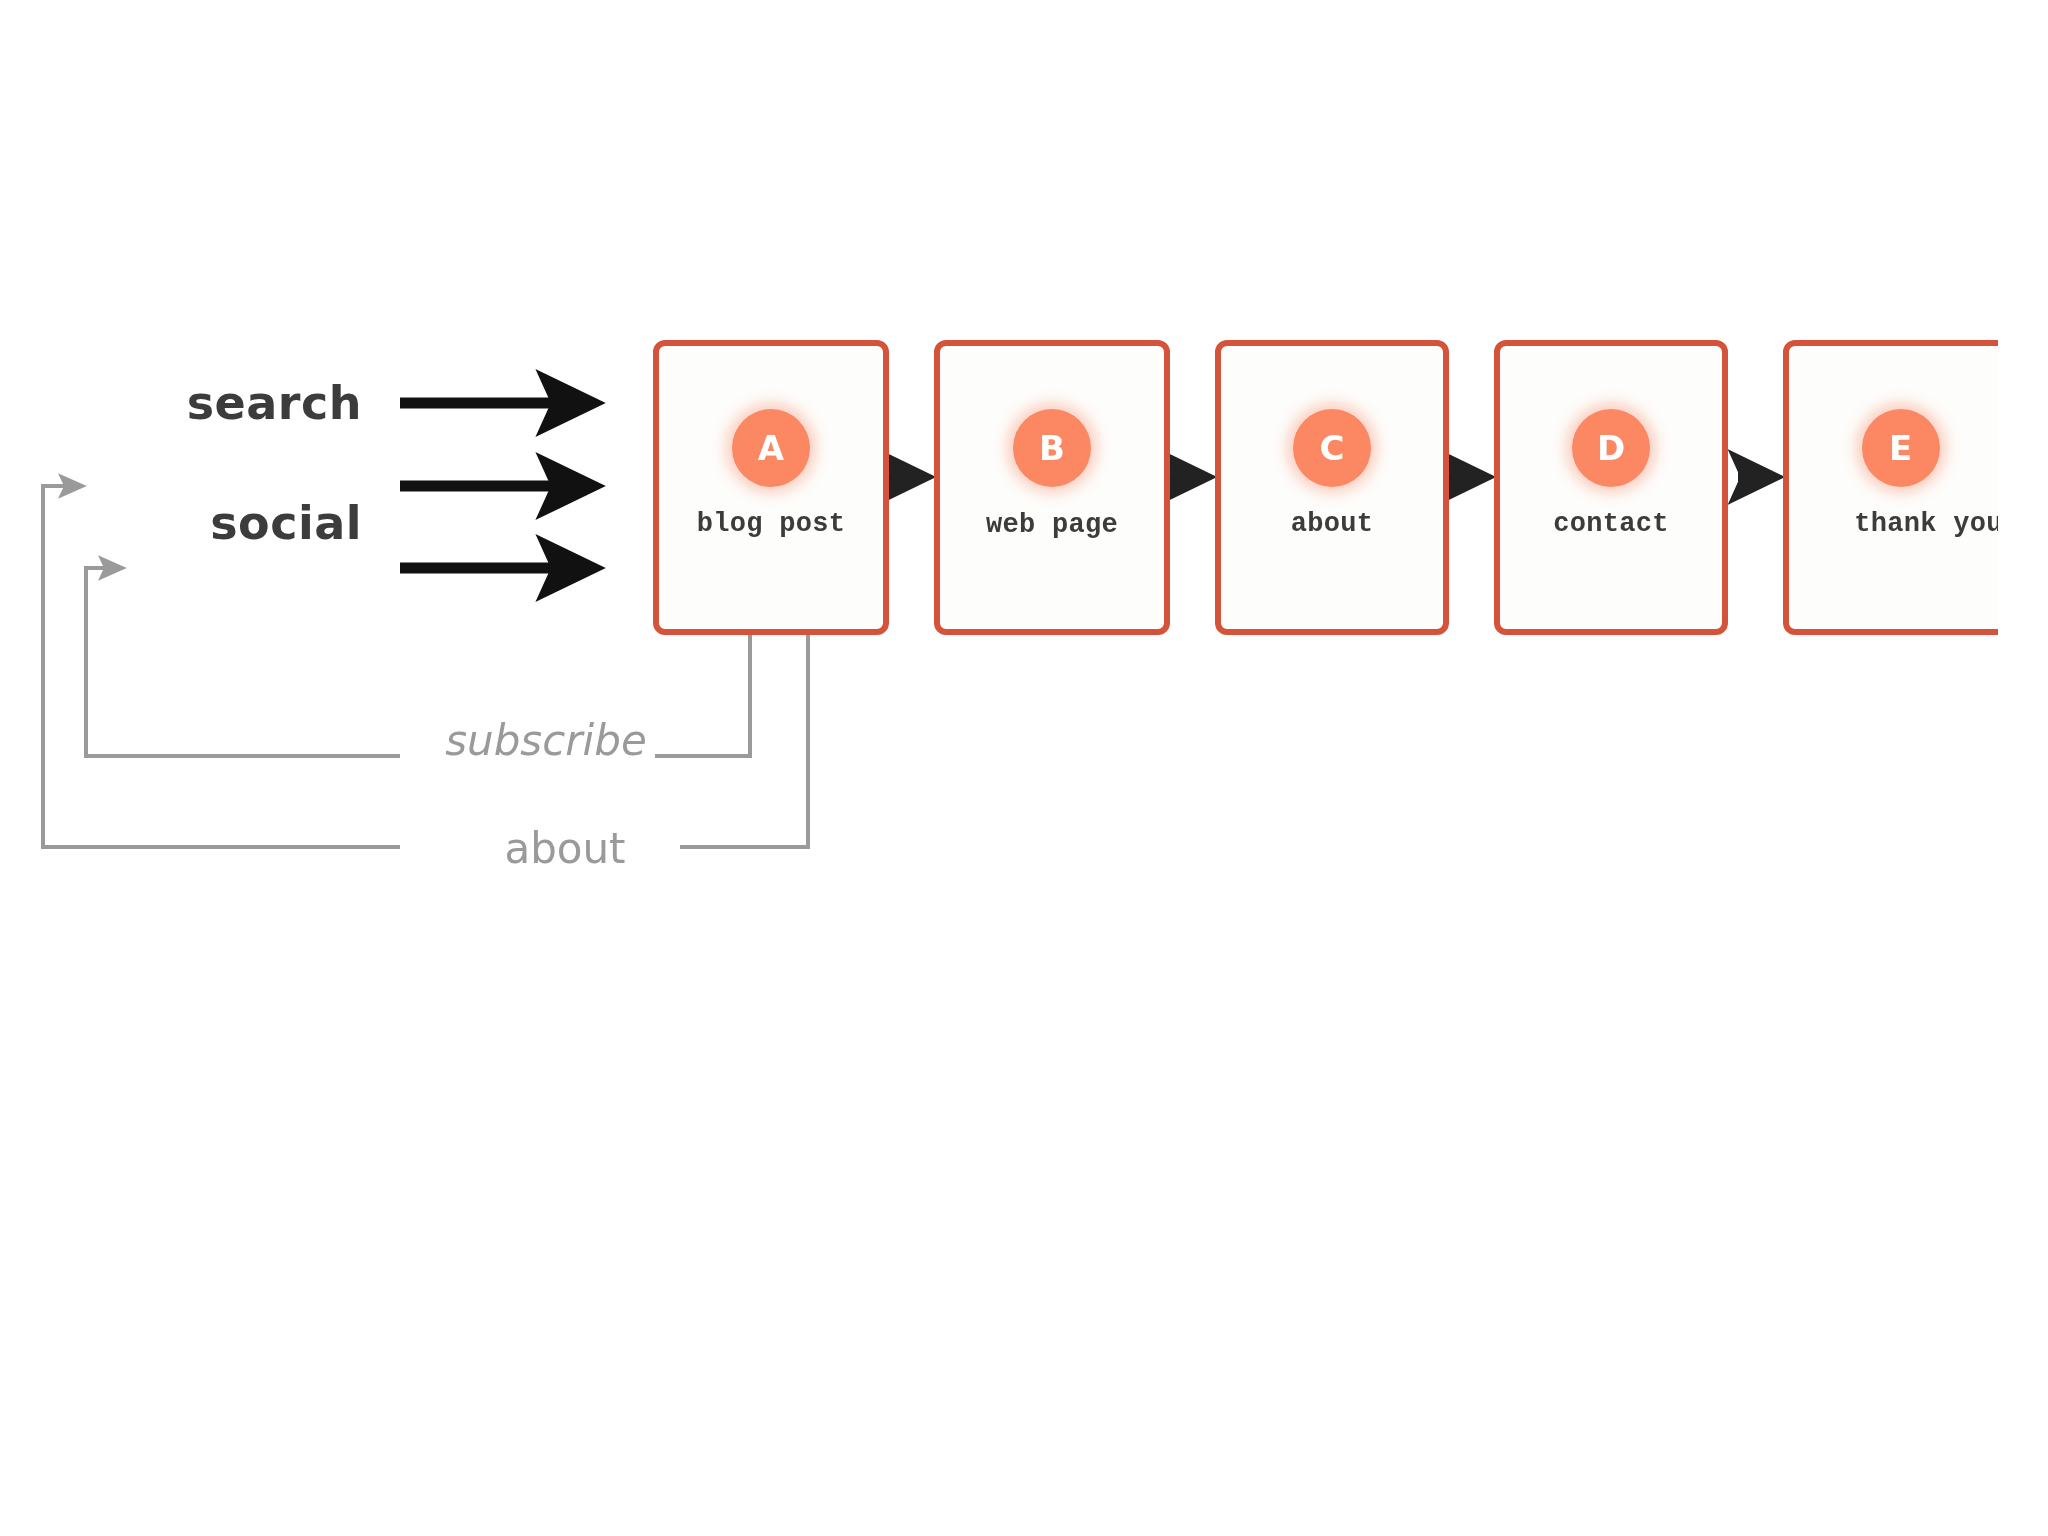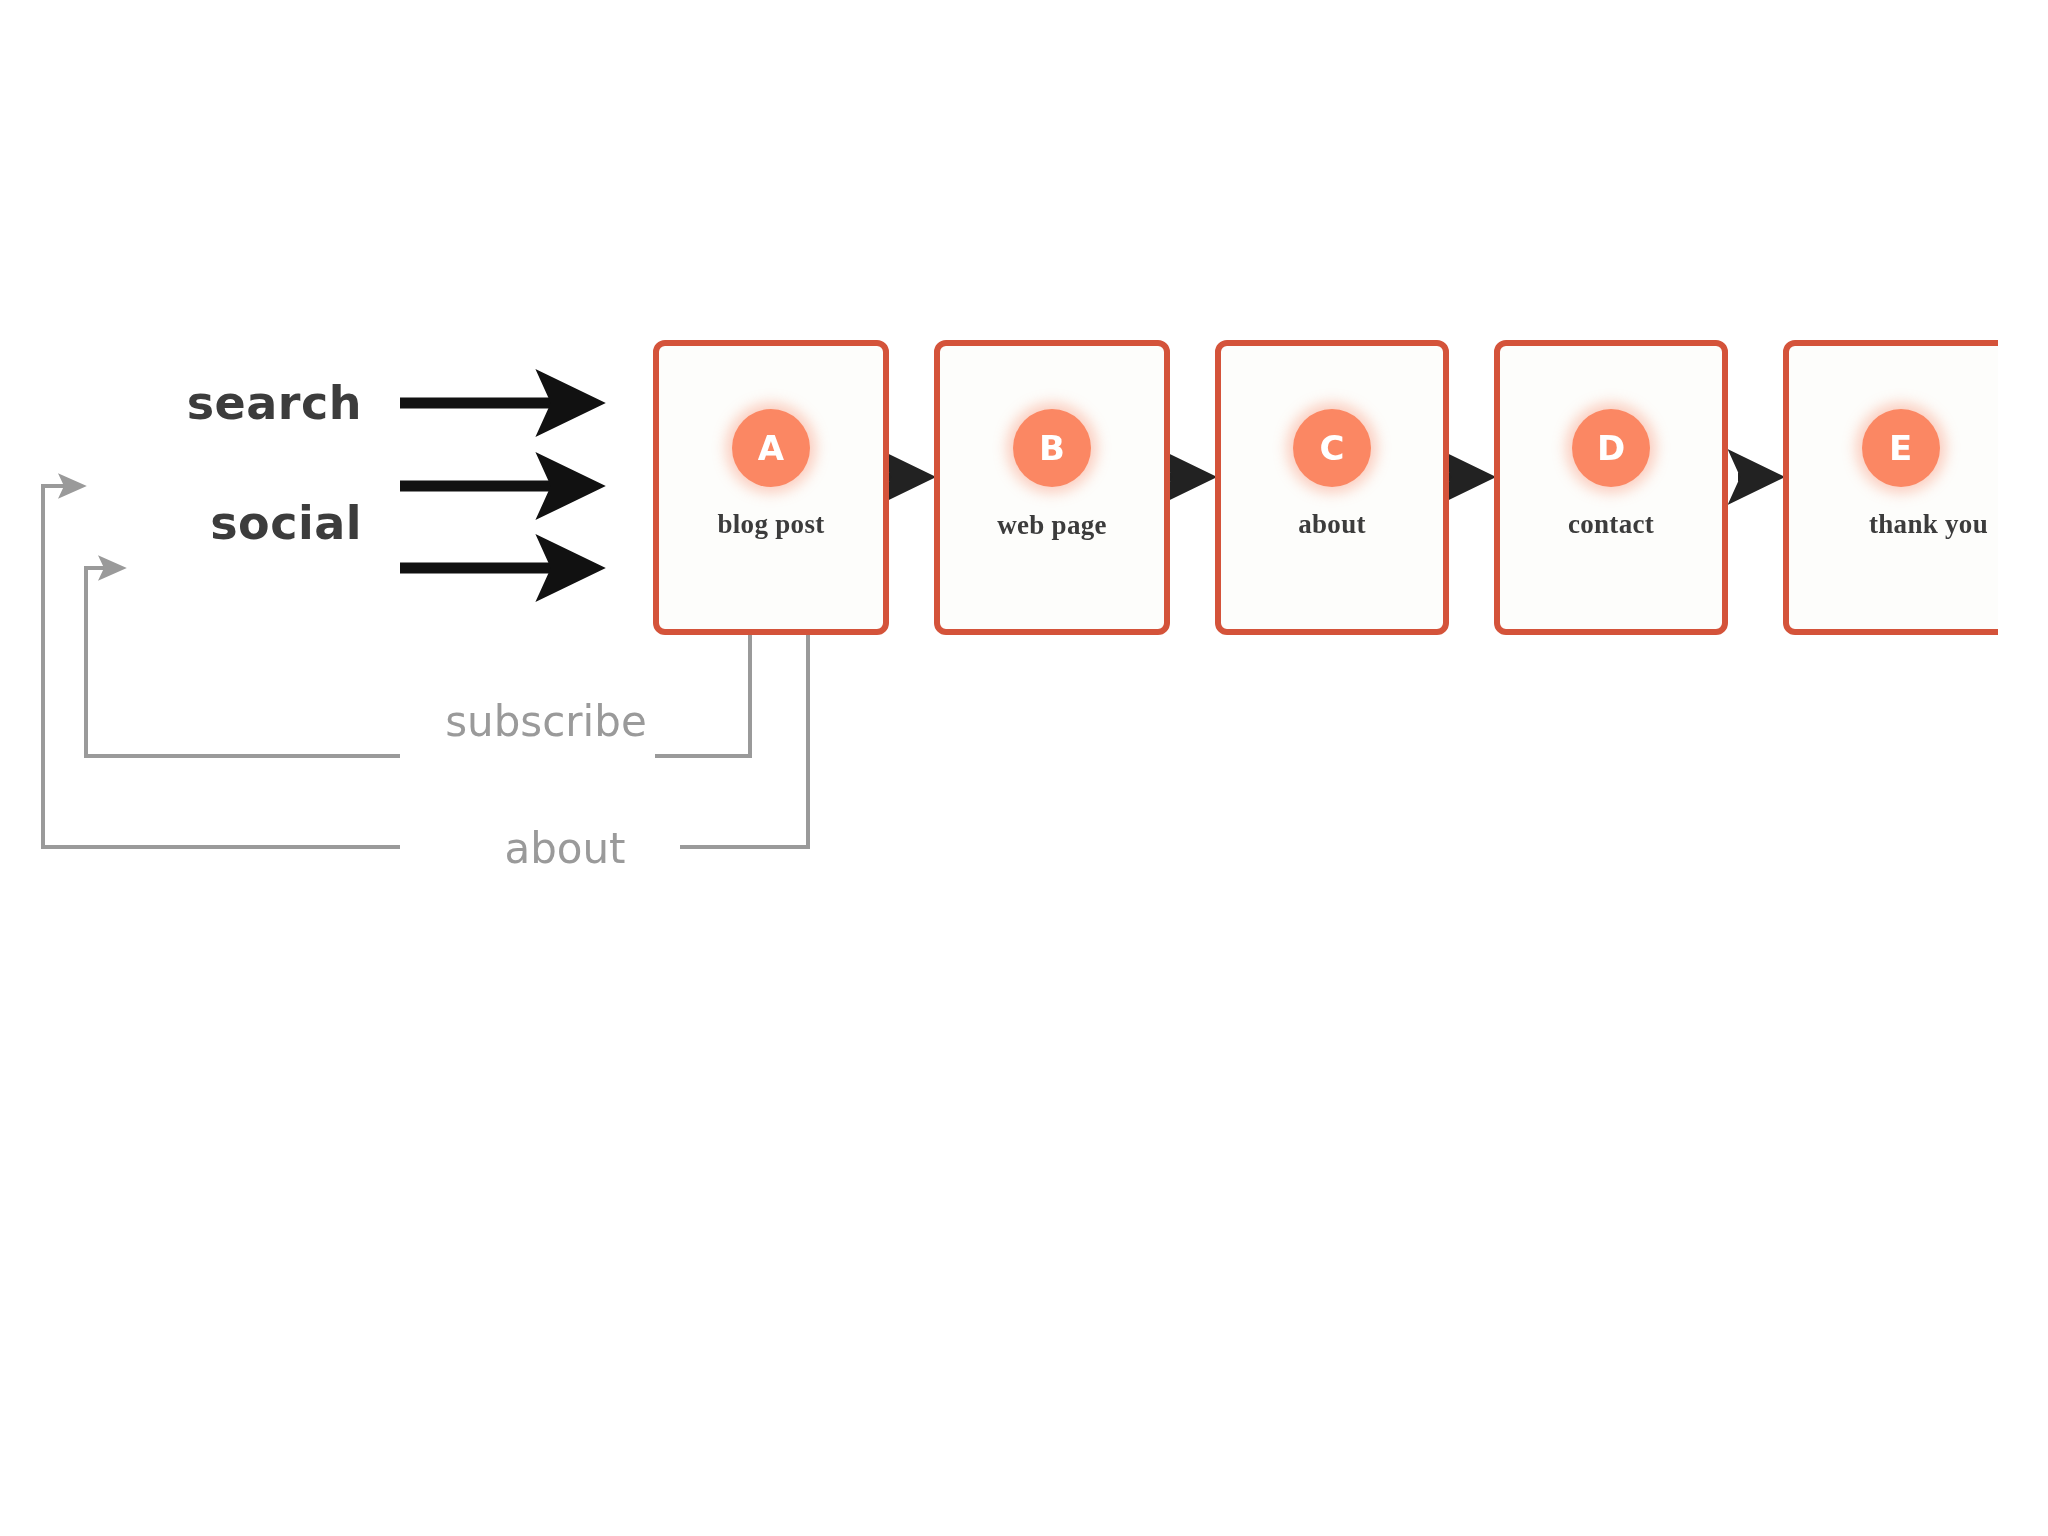--- a/index.html
+++ b/index.html
@@ -79,21 +79,21 @@
     font-weight: bold;
     font-size: 34px;
     color: #ffffff;
     line-height: 1;
   }
   .step-label {
     position: absolute;
     left: 0;
     width: 100%;
     text-align: center;
-    font-family: Liberation Serif, serif;
+    font-family: Liberation Mono, monospace;
     font-weight: bold;
     font-size: 27px;
     color: #3c3c3c;
     letter-spacing: 0.3px;
     white-space: nowrap;
   }
 </style>
 </head>
 <body>
 
@@ -142,21 +142,21 @@
 
     <g>
       <path d="M 808 635 L 808 847 L 680 847" fill="none" stroke="#9a9a9a" stroke-width="4"></path>
       <path d="M 400 847 L 43 847 L 43 486 L 78 486" fill="none" stroke="#9a9a9a" stroke-width="4" marker-end="url(#greyHead)"></path>
     </g>
   </svg>
 
   <div class="source-label" style="left:0px; top:403px; width:362px;">search</div>
   <div class="source-label" style="left:0px; top:486px; width:362px;margin-top:37px;">social</div>
 
-  <div class="loop-label" style="left:546px; top:721px;">subscribe</div>
+  <div class="loop-label" style="left:546px; top:740px;font-style:italic;">subscribe</div>
   <div class="loop-label" style="left:565px; top:848px;">about</div>
 
   <div class="step-box" style="left:653px; top:340px; width:236px; height:295px;">
     <div class="step-circle" style="top:63px;">
       <span>A</span>
     </div>
     <div class="step-label" style="top:163px;">blog post</div>
   </div>
 
   <div class="step-box" style="left:934px; top:340px; width:236px; height:295px;">

